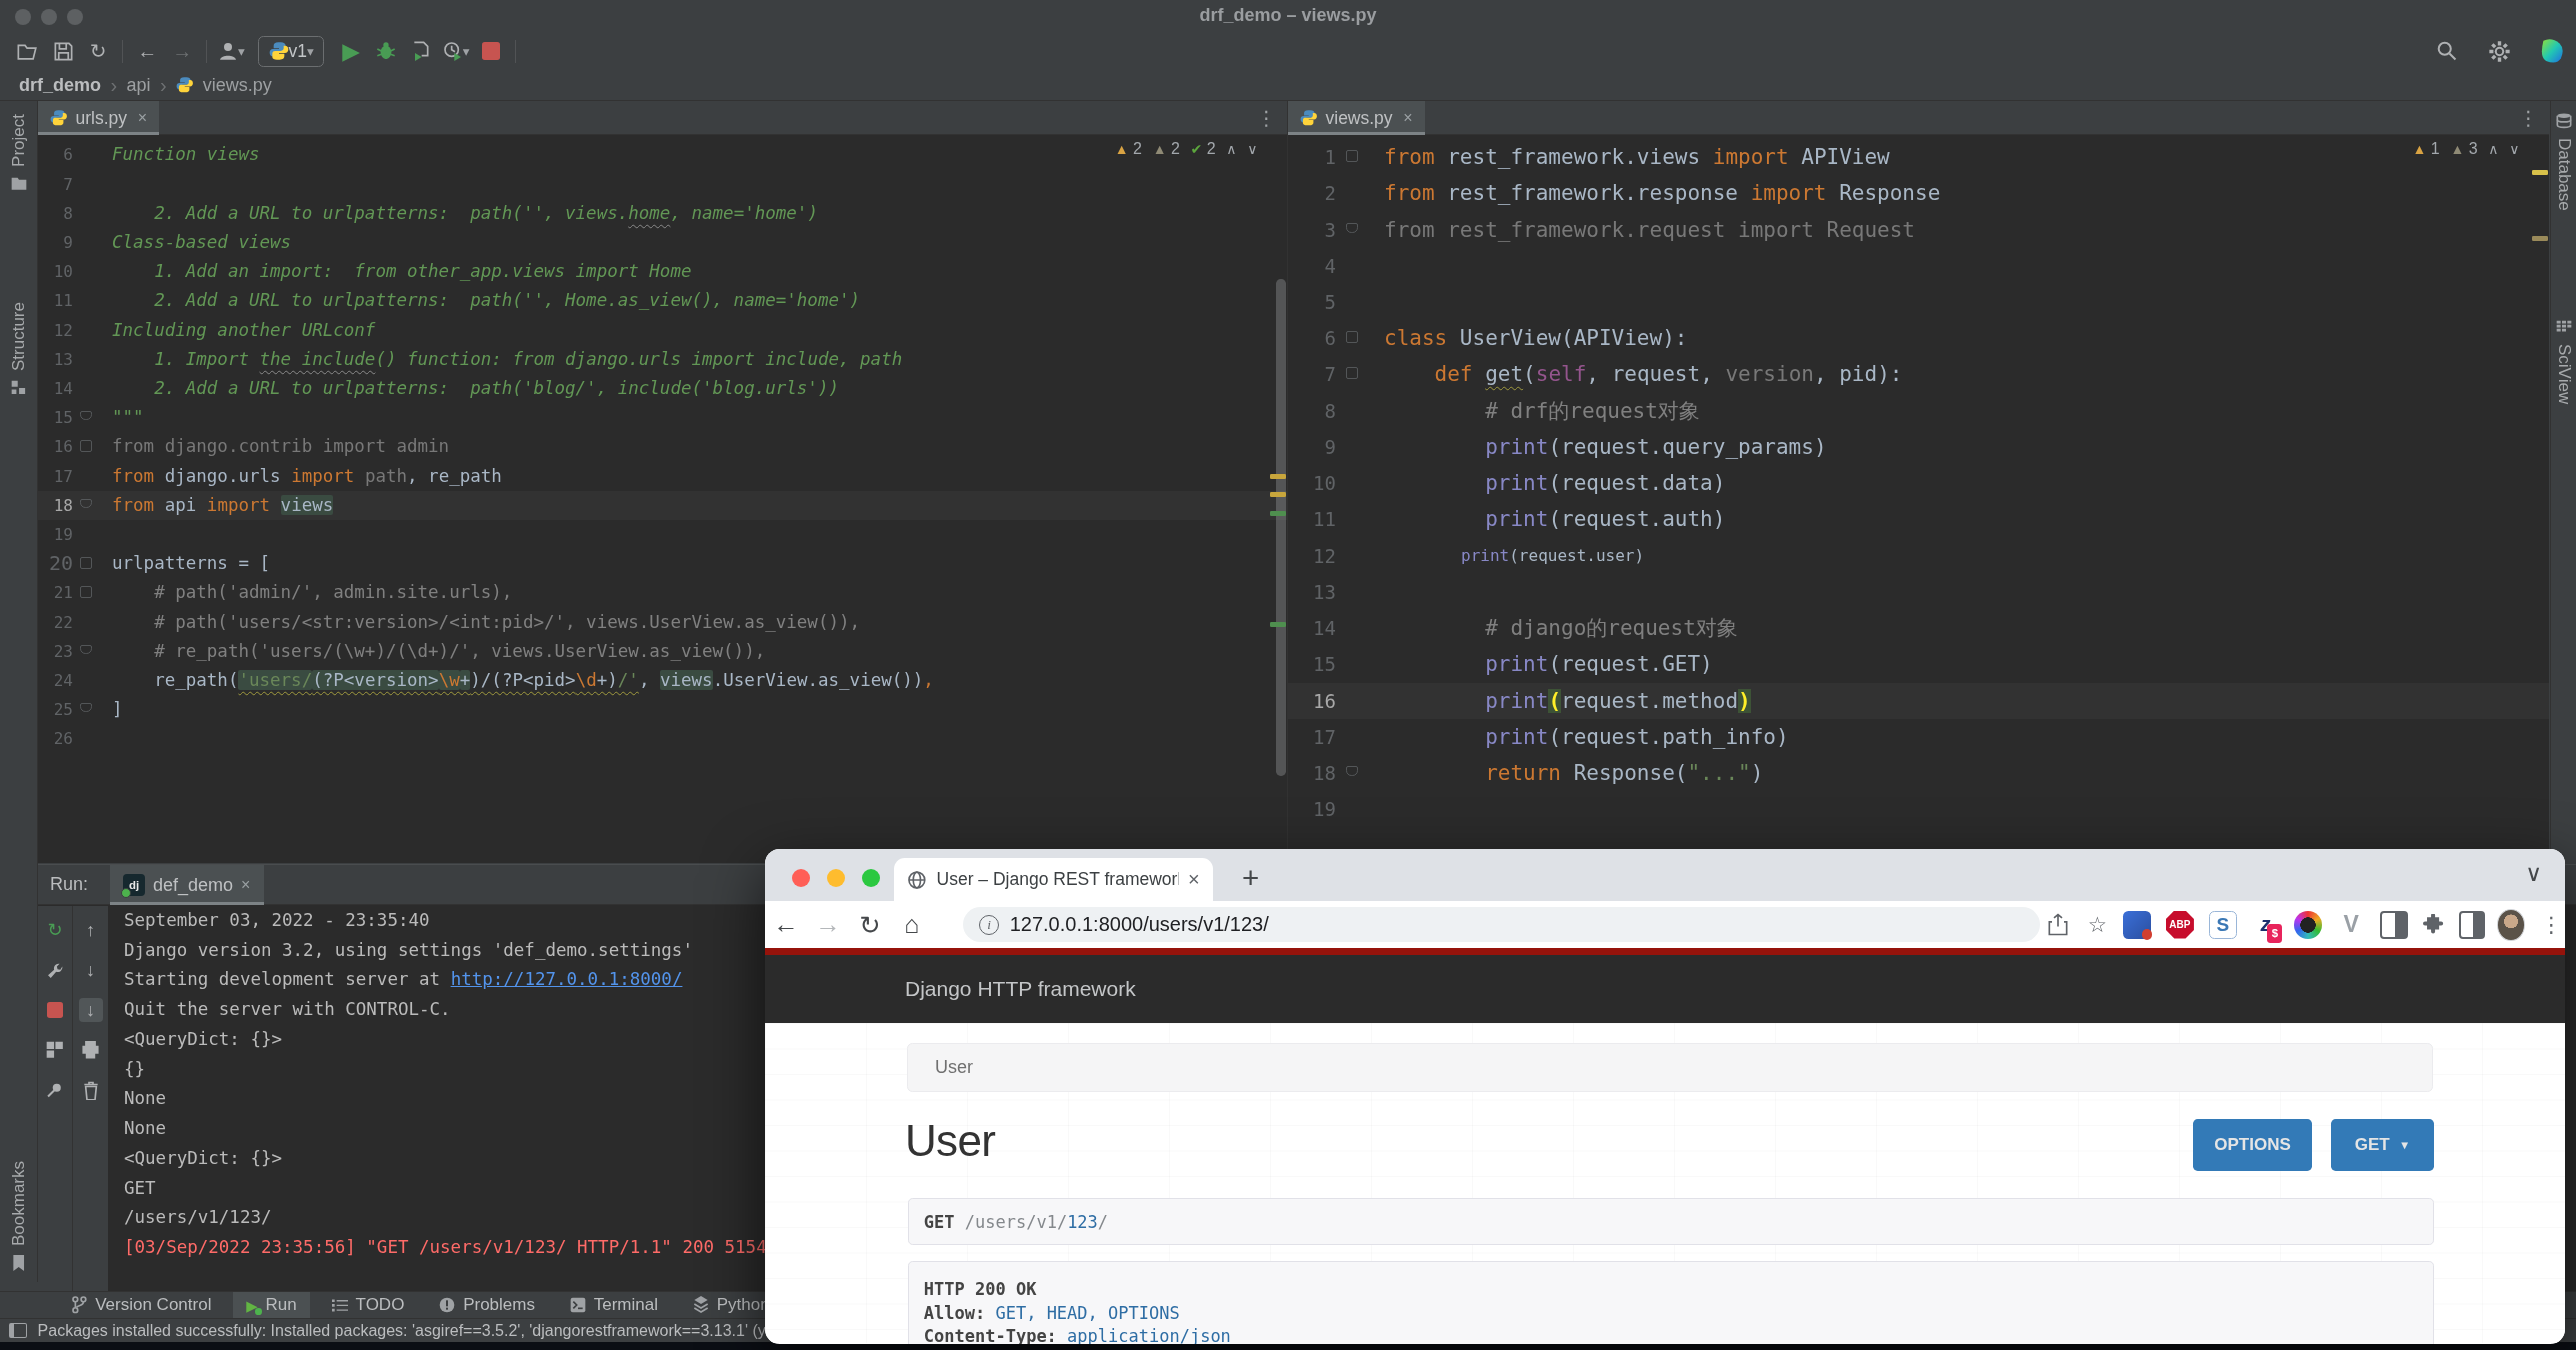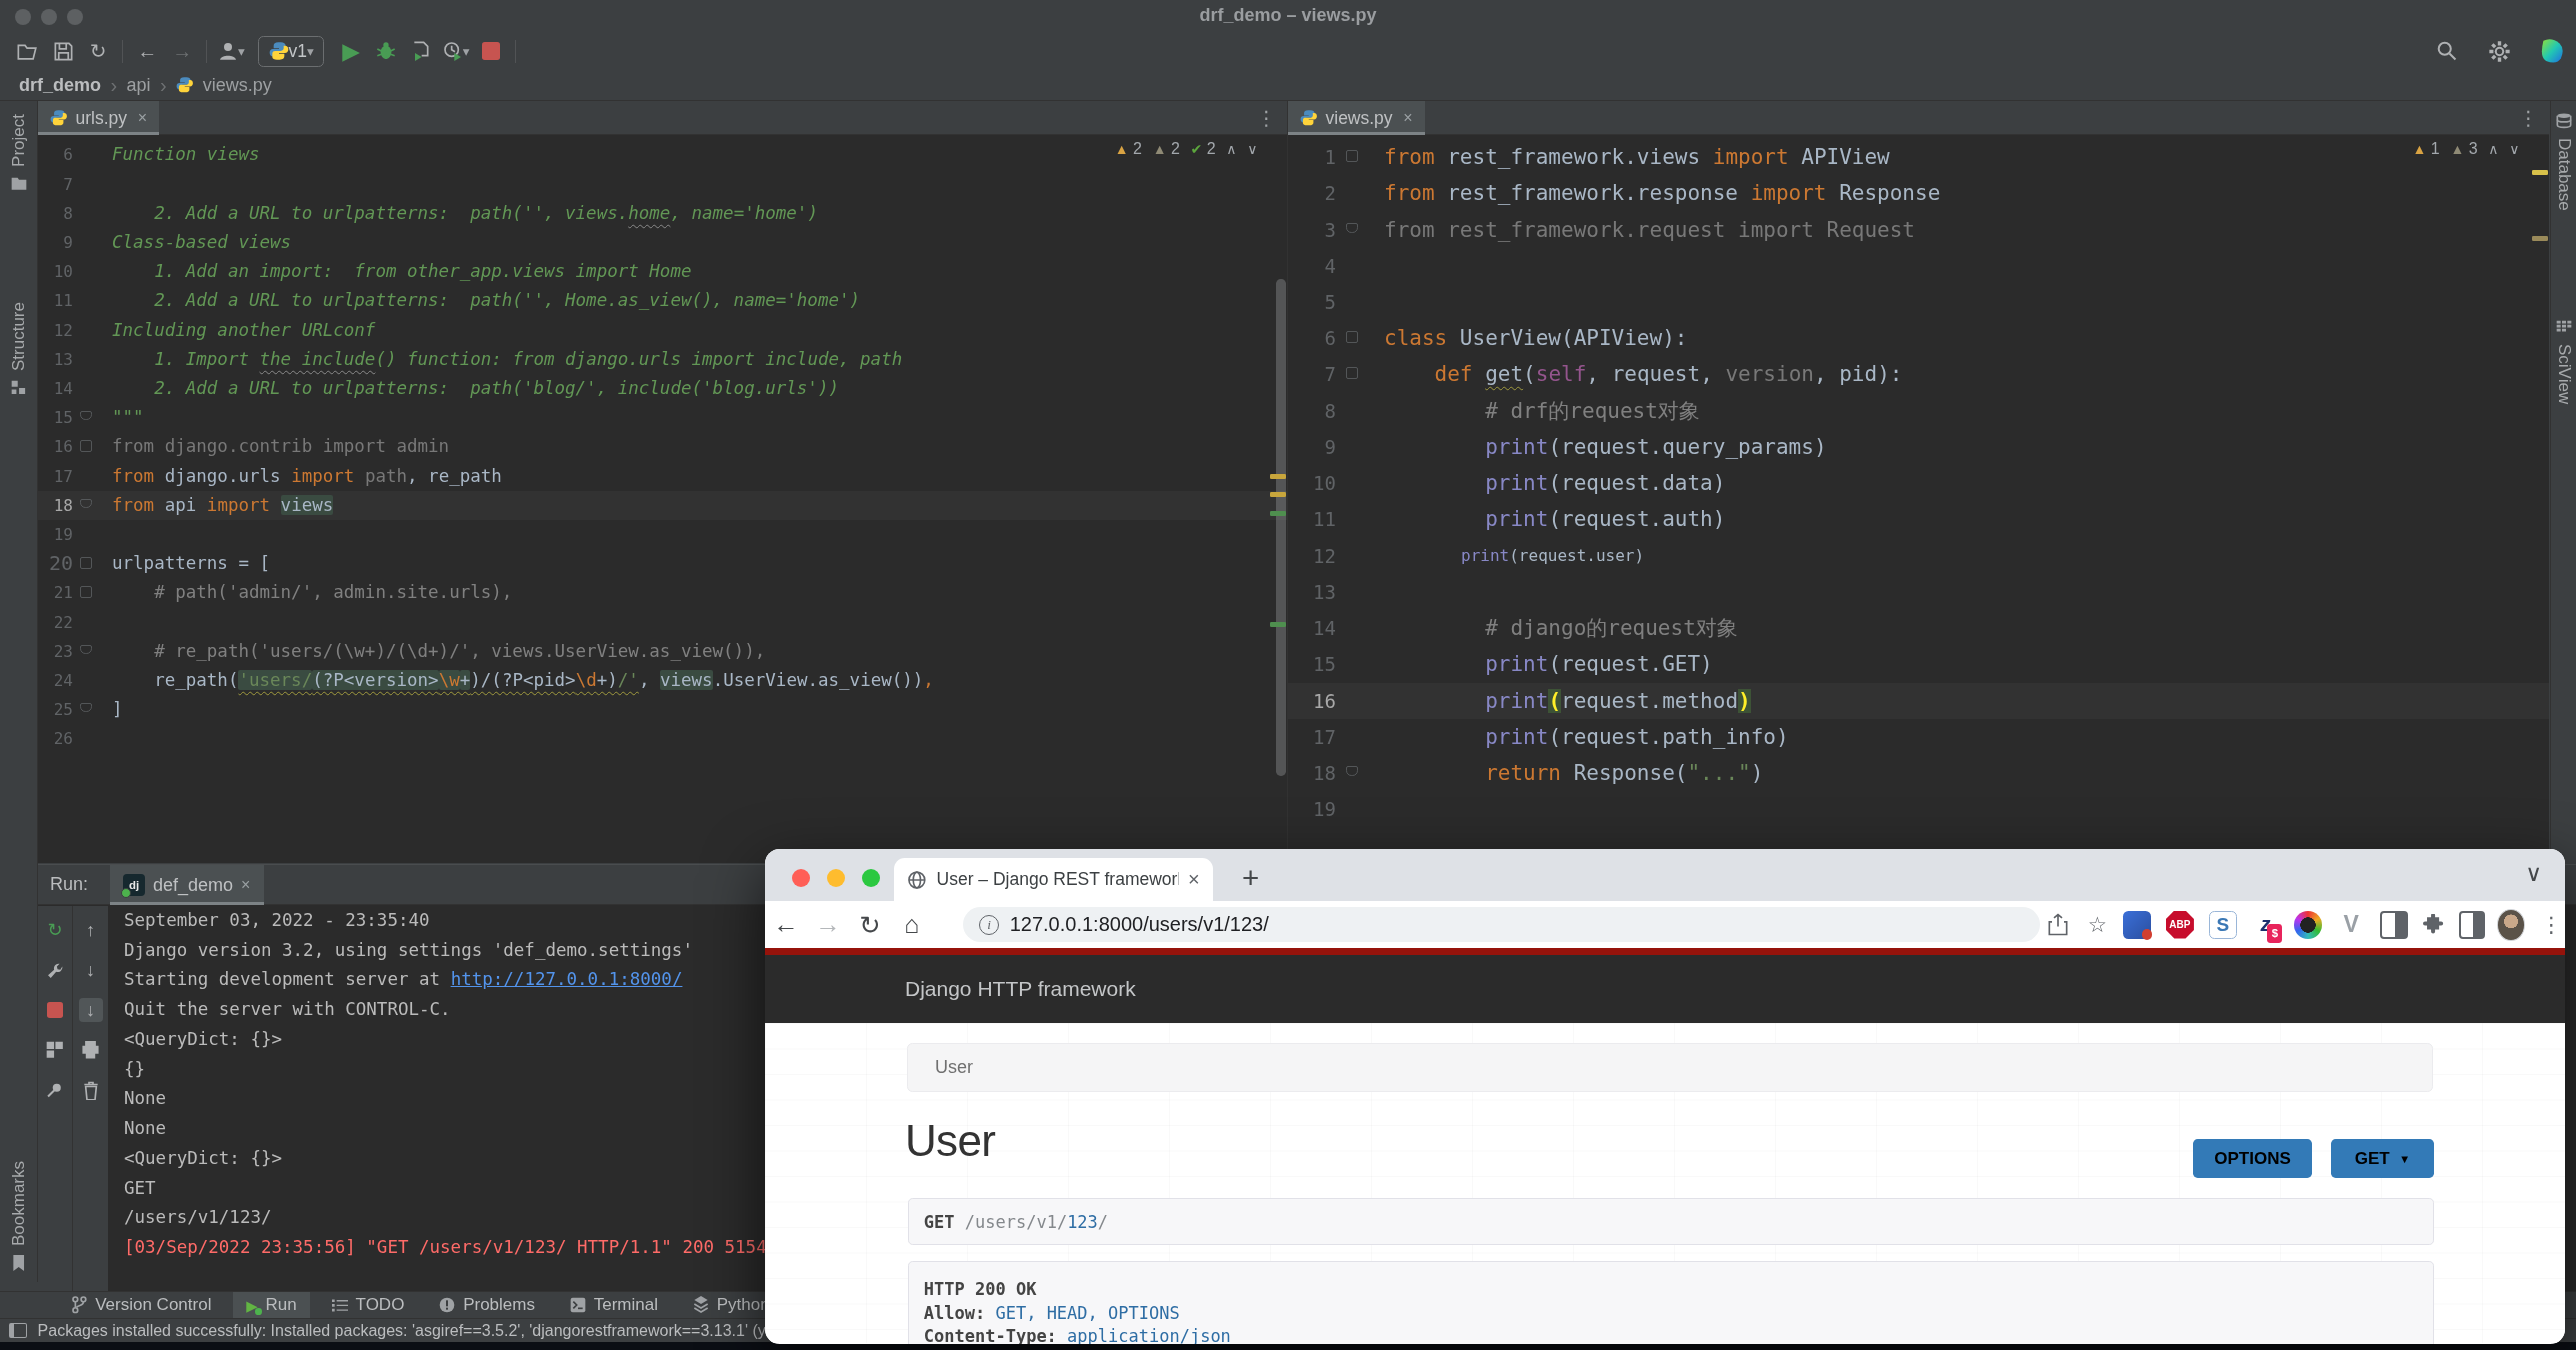--- a/index.html
+++ b/index.html
@@ -135,21 +135,21 @@
   .avatar { width:32px; height:32px; border-radius:50%; background:radial-gradient(circle at 50% 38%, #c9a88a 0 30%, #5a5248 31% 100%); border:1.3px solid #d0d3d6; }
   .redstripe { height:7.4px; }
   .drf-nav { height:68px; background:#2b2b2b; display:flex; align-items:center; padding-left:140px; }
   .drf-brand { color:#c4c6c8; font-size:21px; }
   .drf-body { position:relative; height:320px; background:#fff;
     background-image:linear-gradient(rgba(0,0,0,.022) 0.7px,transparent 0.7px),linear-gradient(90deg,rgba(0,0,0,.022) 0.7px,transparent 0.7px);
     background-size:101px 25.5px; }
   .crumb-box { position:absolute; left:142px; top:19.5px; width:1526px; height:49px; background:#f5f5f6; border:0.7px solid #ebebee; border-radius:5.4px; display:flex; align-items:center; padding-left:27px; color:#707070; font-size:18px; }
   .drf-h1 { position:absolute; left:140px; top:93px; font-size:44px; color:#333; font-weight:200; letter-spacing:-0.7px; }
   .drf-btns { position:absolute; left:1428px; top:96px; display:flex; gap:19px; }
-  .btn { height:39px; background:#337ab7; border-radius:4.7px; color:#000000; font-weight:bold; font-size:17px; display:flex; align-items:center; justify-content:center;margin-top:20px; }
+  .btn { height:52px; background:#337ab7; border-radius:4.7px; color:#e5e5e5; font-weight:bold; font-size:17px; display:flex; align-items:center; justify-content:center; }
   .btn-options { width:119px; }
   .btn-get { width:103px; gap:9.4px; }
   .btn-get .bcaret { font-size:11.4px; }
   .mono-box { position:absolute; left:143px; width:1526px; background:#f7f7f9; border:0.7px solid #e1e1e8; border-radius:4.7px; font-family:"DejaVu Sans Mono",monospace; font-size:17px; color:#4a4a4a; }
   .req-box { top:175px; height:47px; display:flex; align-items:center; padding-left:14.8px; }
   .res-box { top:238px; height:107px; padding:16px 14.8px; line-height:23.5px; }
   .m-b { font-weight:bold; color:#444; }
   .m-gray { color:#84888c; }
   .m-blue { color:#2e6da4; }
 
@@ -345,21 +345,21 @@
             <div class="crow" style="top: 181px; height: 29px;"><span class="lnum" style="width: 35px; left: 0px; font-size: 16px; line-height: 29px;">12</span><span class="codeln" style="left: 74px; font-size: 17.5px; line-height: 29px;"><span class="s-doc">Including another URLconf</span></span></div>
             <div class="crow" style="top: 210px; height: 29px;"><span class="lnum" style="width: 35px; left: 0px; font-size: 16px; line-height: 29px;">13</span><span class="codeln" style="left: 74px; font-size: 17.5px; line-height: 29px;"><span class="s-doc">    1. Import </span><span class="s-doc s-wavy-gray">the include</span><span class="s-doc">() function: from django.urls import include, path</span></span></div>
             <div class="crow" style="top: 239px; height: 29px;"><span class="lnum" style="width: 35px; left: 0px; font-size: 16px; line-height: 29px;">14</span><span class="codeln" style="left: 74px; font-size: 17.5px; line-height: 29px;"><span class="s-doc">    2. Add a URL to urlpatterns:  path('blog/', include('blog.urls'))</span></span></div>
             <div class="crow" style="top: 268px; height: 29px;"><span class="lnum" style="width: 35px; left: 0px; font-size: 16px; line-height: 29px;">15</span><span class="fold end" style="left: 42px; top: 8px;"></span><span class="codeln" style="left: 74px; font-size: 17.5px; line-height: 29px;"><span class="s-doc">"""</span></span></div>
             <div class="crow" style="top: 297px; height: 29px;"><span class="lnum" style="width: 35px; left: 0px; font-size: 16px; line-height: 29px;">16</span><span class="fold" style="left: 42px; top: 8px;"></span><span class="codeln" style="left: 74px; font-size: 17.5px; line-height: 29px;"><span class="s-gray">from django.contrib import admin</span></span></div>
             <div class="crow" style="top: 327px; height: 29px;"><span class="lnum" style="width: 35px; left: 0px; font-size: 16px; line-height: 29px;">17</span><span class="codeln" style="left: 74px; font-size: 17.5px; line-height: 29px;"><span class="s-kw">from</span><span class="s-txt"> django.urls </span><span class="s-kw">import</span><span class="s-txt"> </span><span class="s-gray">path</span><span class="s-txt">, re_path</span></span></div>
             <div class="crow cur" style="top: 356px; height: 29px;"><span class="lnum" style="width: 35px; left: 0px; font-size: 16px; line-height: 29px;">18</span><span class="fold end" style="left: 42px; top: 8px;"></span><span class="codeln" style="left: 74px; font-size: 17.5px; line-height: 29px;"><span class="s-kw">from</span><span class="s-txt"> api </span><span class="s-kw">import</span><span class="s-txt"> </span><span class="s-txt s-hl">views</span></span></div>
             <div class="crow" style="top: 385px; height: 29px;"><span class="lnum" style="width: 35px; left: 0px; font-size: 16px; line-height: 29px;">19</span><span class="codeln" style="left: 74px; font-size: 17.5px; line-height: 29px;"></span></div>
             <div class="crow" style="top: 414px; height: 29px;"><span class="lnum" style="width: 35px; left: 0px; font-size: 20px; line-height: 29px; padding-left: 8px;">20</span><span class="fold" style="left: 42px; top: 8px;"></span><span class="codeln" style="left: 74px; font-size: 17.5px; line-height: 29px;"><span class="s-txt">urlpatterns = [</span></span></div>
             <div class="crow" style="top: 443px; height: 29px;"><span class="lnum" style="width: 35px; left: 0px; font-size: 16px; line-height: 29px;">21</span><span class="fold" style="left: 42px; top: 8px;"></span><span class="codeln" style="left: 74px; font-size: 17.5px; line-height: 29px;"><span class="s-com">    # path('admin/', admin.site.urls),</span></span></div>
-            <div class="crow" style="top: 473px; height: 29px;"><span class="lnum" style="width: 35px; left: 0px; font-size: 16px; line-height: 29px;">22</span></div>
+            <div class="crow" style="top: 473px; height: 29px;"><span class="lnum" style="width: 35px; left: 0px; font-size: 16px; line-height: 29px;">22</span><span class="codeln" style="left: 74px; font-size: 17.5px; line-height: 29px;"><span class="s-com">    # path('users/&lt;str:version&gt;/&lt;int:pid&gt;/', views.UserView.as_view()),</span></span></div>
             <div class="crow" style="top: 502px; height: 29px;"><span class="lnum" style="width: 35px; left: 0px; font-size: 16px; line-height: 29px;">23</span><span class="fold end" style="left: 42px; top: 8px;"></span><span class="codeln" style="left: 74px; font-size: 17.5px; line-height: 29px;"><span class="s-com">    # re_path('users/(\w+)/(\d+)/', views.UserView.as_view()),</span></span></div>
             <div class="crow" style="top: 531px; height: 29px;"><span class="lnum" style="width: 35px; left: 0px; font-size: 16px; line-height: 29px;">24</span><span class="codeln" style="left: 74px; font-size: 17.5px; line-height: 29px;"><span class="s-txt">    re_path(</span><span class="s-str s-hl s-wavy">'users/</span><span class="s-txt s-hl s-wavy">(?P&lt;version&gt;</span><span class="s-esc s-hl s-wavy">\w</span><span class="s-txt s-hl s-wavy">+</span><span class="s-txt s-wavy">)/</span><span class="s-txt s-wavy">(?P&lt;pid&gt;</span><span class="s-esc s-wavy">\d</span><span class="s-txt s-wavy">+)</span><span class="s-str s-wavy">/'</span><span class="s-txt">, </span><span class="s-txt s-hl">views</span><span class="s-txt">.UserView.as_view())</span><span class="s-kw">,</span></span></div>
             <div class="crow" style="top: 560px; height: 29px;"><span class="lnum" style="width: 35px; left: 0px; font-size: 16px; line-height: 29px;">25</span><span class="fold end" style="left: 42px; top: 8px;"></span><span class="codeln" style="left: 74px; font-size: 17.5px; line-height: 29px;"><span class="s-txt">]</span></span></div>
             <div class="crow" style="top: 589px; height: 29px;"><span class="lnum" style="width: 35px; left: 0px; font-size: 16px; line-height: 29px;">26</span><span class="codeln" style="left: 74px; font-size: 17.5px; line-height: 29px;"></span></div>
             <div class="inspections">
               <span><span class="insp-tri" style="color: rgb(217, 163, 67);">▲</span><span> 2</span></span>
               <span><span class="insp-tri" style="color: rgb(143, 138, 117);">▲</span><span> 2</span></span>
               <span><span class="insp-tri" style="color: rgb(92, 166, 61);">✔</span><span> 2</span></span>
               <span><span class="insp-tri" style="color: rgb(163, 168, 173);">∧</span></span>
               <span><span class="insp-tri" style="color: rgb(163, 168, 173);">∨</span></span>

